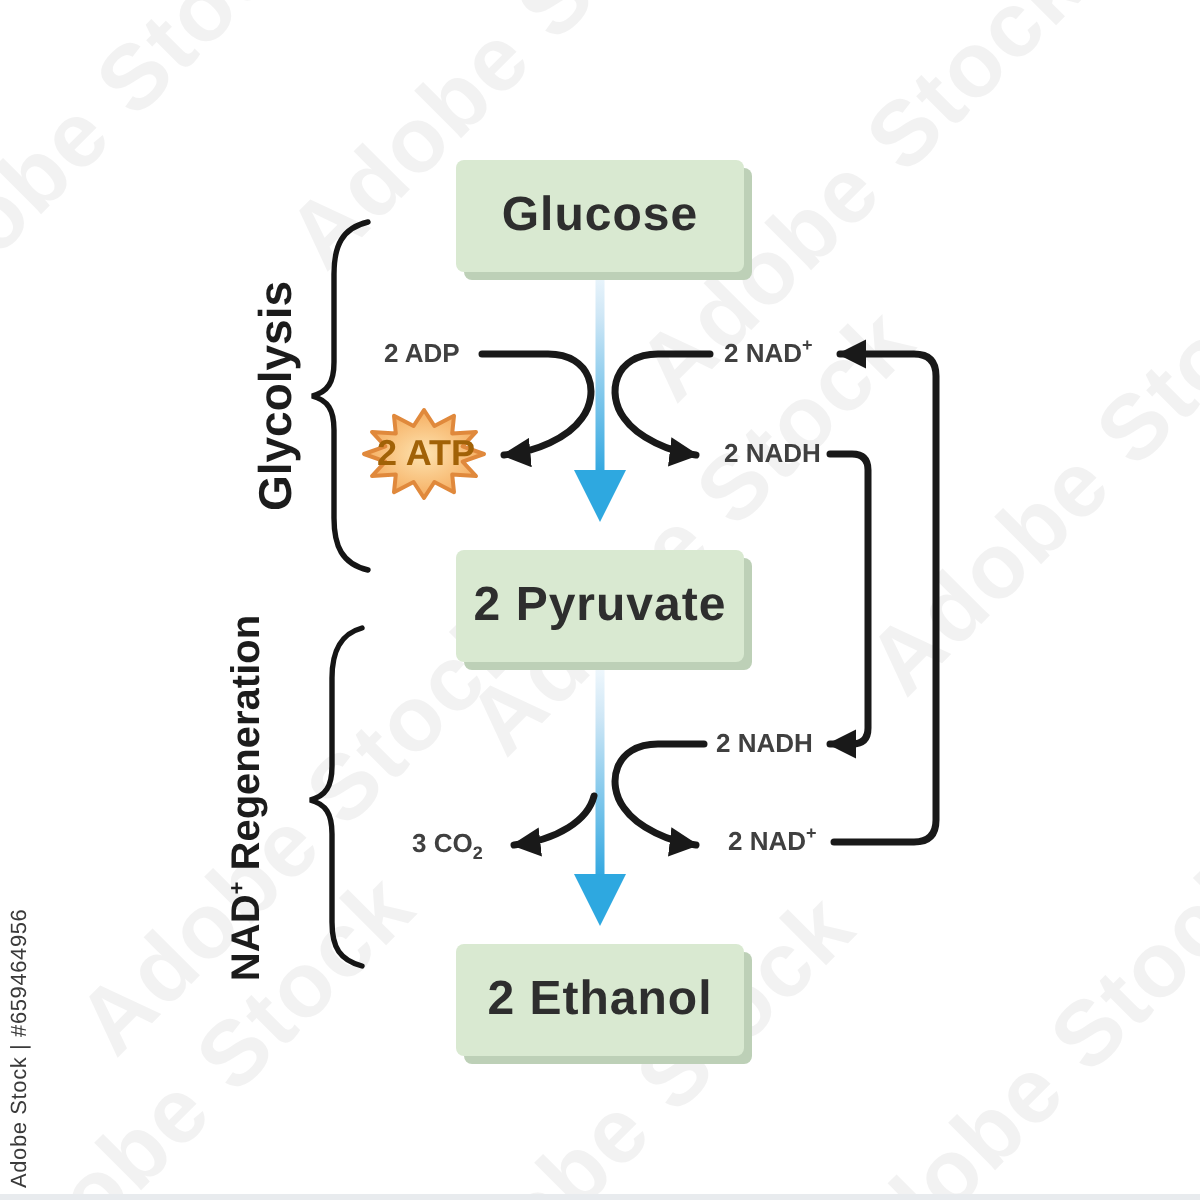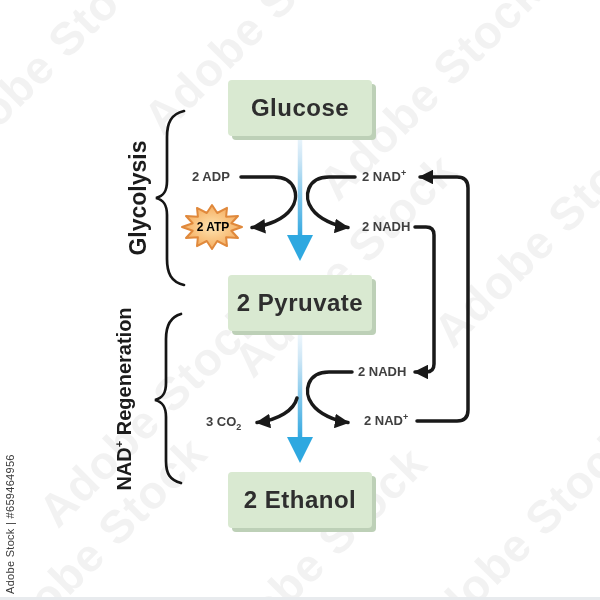--- a/index.html
+++ b/index.html
@@ -27,21 +27,21 @@
   .box.ethanol{top:472px;}
   .lbl{
     position:absolute;font-size:13px;font-weight:700;color:#404040;
     white-space:nowrap;line-height:16px;
   }
   .lbl sup{font-size:9px;line-height:0;}
   .lbl sub{font-size:9px;line-height:0;}
   .atp-lbl{
     position:absolute;left:213px;top:227px;
     transform:translate(-50%,-50%);
-    font-size:12px;font-weight:700;color:#000000;white-space:nowrap;
+    font-size:18px;font-weight:700;color:#a16207;white-space:nowrap;
   }
   .stage-lbl{
     position:absolute;transform:translate(-50%,-50%) rotate(-90deg);
     white-space:nowrap;font-weight:700;color:#1c1c1c;
   }
   .stage-lbl sup{font-size:0.55em;line-height:0;}
   .stage-lbl.glycolysis{left:138px;top:198px;font-size:23px;}
   .stage-lbl.nadregen{left:124px;top:399px;font-size:20px;}
   .credit{
     position:absolute;left:4px;top:594px;transform:rotate(-90deg);

